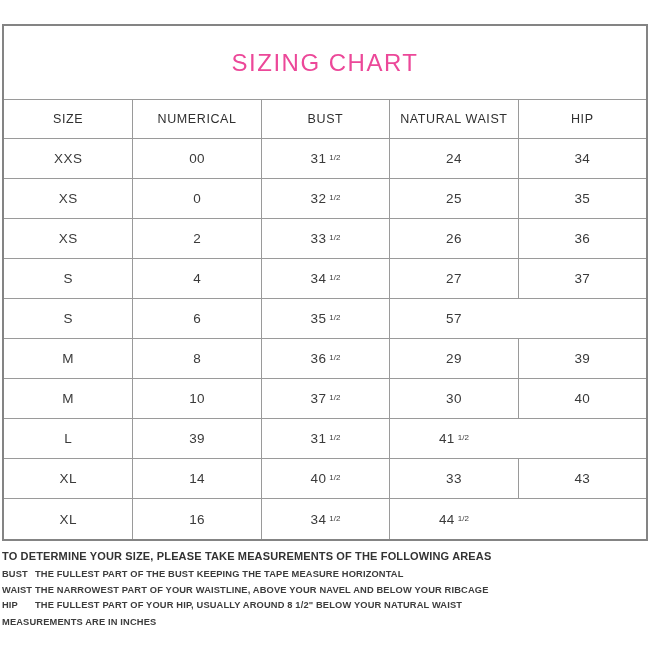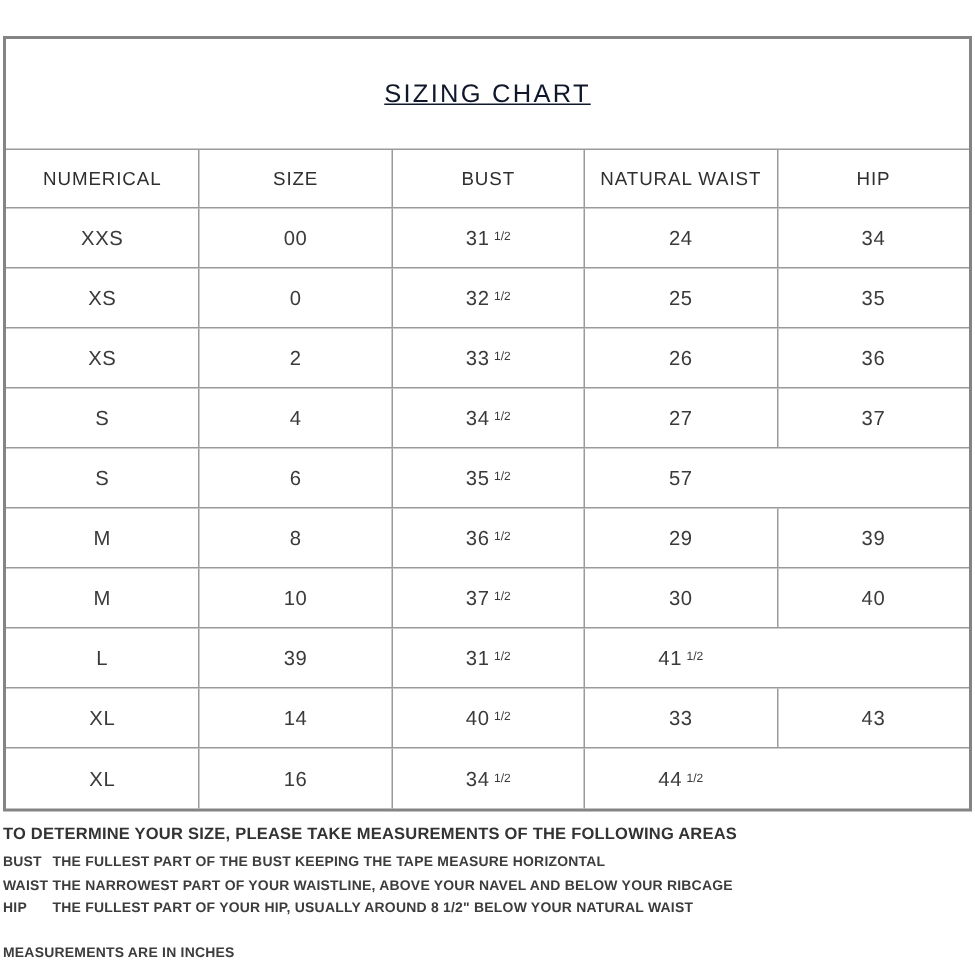--- a/index.html
+++ b/index.html
@@ -18,25 +18,24 @@
     background: #ffffff;
   }
   .title-row {
     height: 74px;
     display: flex;
     align-items: center;
     justify-content: center;
     border-bottom: 1px solid #9a9a9a;
   }
   .title-row h1 {
-    font-size: 17px;
+    font-size: 24px;
     font-weight: 500;
     letter-spacing: 1.5px;
-    color: #0f172a;
-    text-decoration: underline;
+    color: #ec4899;
   }
   .grid-row {
     display: grid;
     grid-template-columns: repeat(5, 1fr);
   }
   .header-row { height: 39px; border-bottom: 1px solid #9a9a9a; }
   .trow { height: 40px; border-bottom: 1px solid #9a9a9a; }
   .trow:last-child { border-bottom: none; }
   .cell {
     display: flex;
@@ -75,32 +74,32 @@
   }
   .def-line {
     display: flex;
     margin-bottom: 5.5px;
     white-space: nowrap;
   }
   .def-line .term {
     width: 33px;
     flex: 0 0 33px;
   }
-  .footer-note { margin-top: 20px; }
+  .footer-note { margin-top: 7px; }
 </style>
 </head>
 <body>
 
 <div class="chart-wrap">
   <div class="title-row">
     <h1>SIZING CHART</h1>
   </div>
   <div class="grid-row header-row">
+      <div class="cell hcell">SIZE</div>
       <div class="cell hcell">NUMERICAL</div>
-      <div class="cell hcell">SIZE</div>
       <div class="cell hcell">BUST</div>
       <div class="cell hcell">NATURAL WAIST</div>
       <div class="cell hcell">HIP</div>
     </div>
   <div>
       <div class="grid-row trow">
         <div class="cell">XXS</div>
         <div class="cell">00</div>
         <div class="cell">
           <span>31</span>

